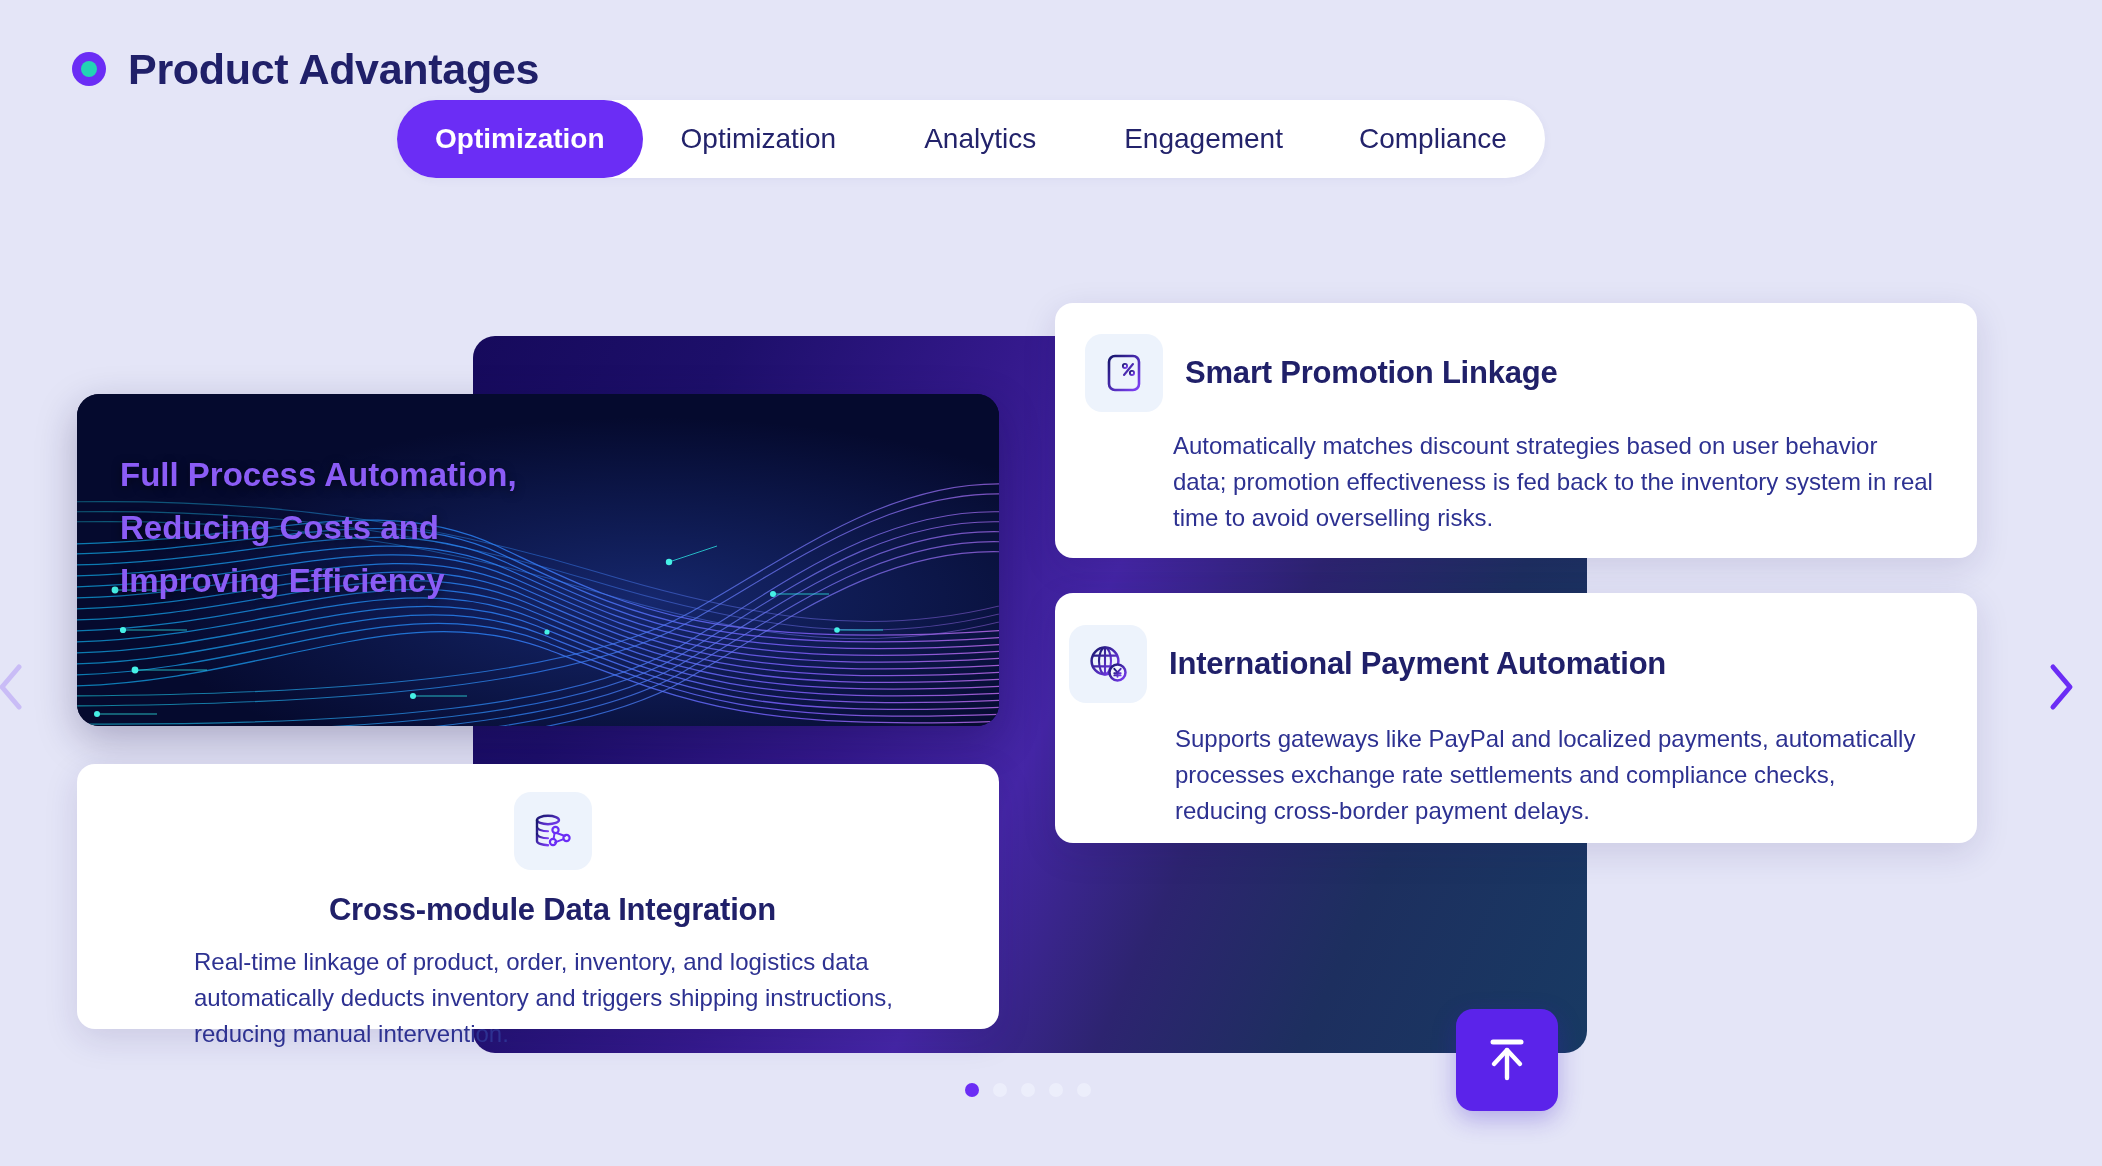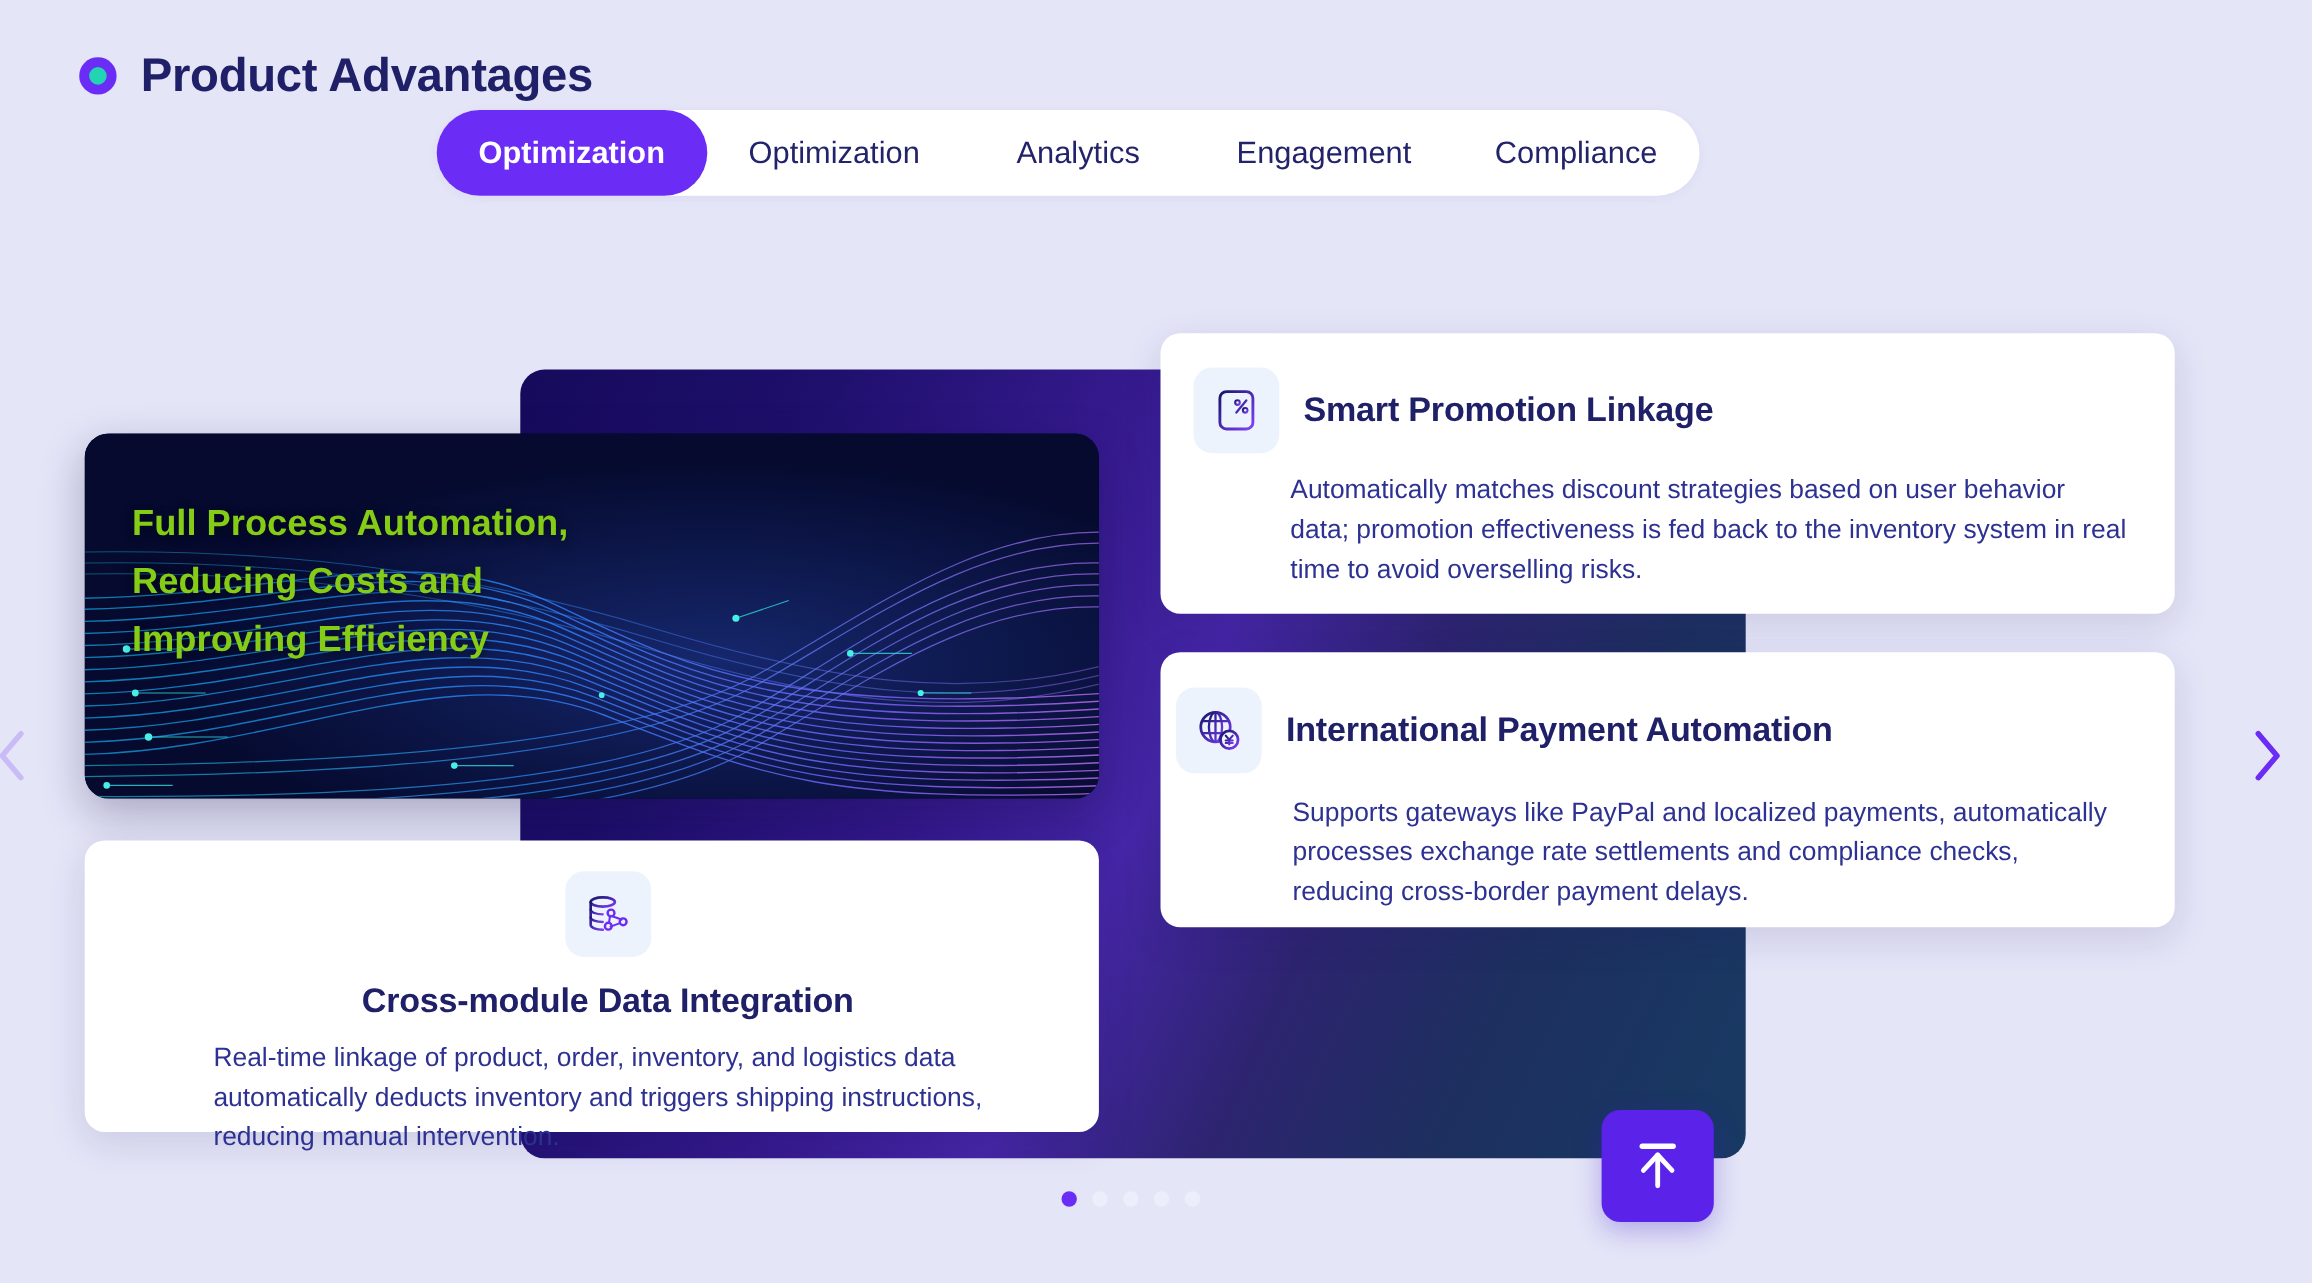--- a/index.html
+++ b/index.html
@@ -117,21 +117,21 @@
   }
   #hero-waves { position: absolute; inset: 0; }
   #hero-title {
     position: absolute;
     left: 43px;
     top: 54px;
     width: 560px;
     font-size: 33px;
     line-height: 53px;
     font-weight: 700;
-    color: #84cc16;
+    color: #8b5cf6;
     white-space: pre-line;
     text-shadow: 0 2px 10px rgba(0,0,0,.5);
   }
 
   
   .feature-card {
     position: absolute;
     background: #ffffff;
     border-radius: 18px;
     box-shadow: 0 10px 34px rgba(35,25,100,.13);

